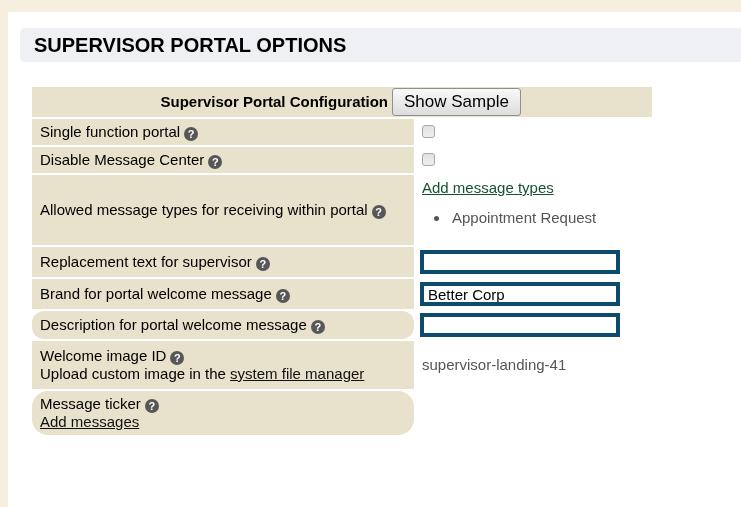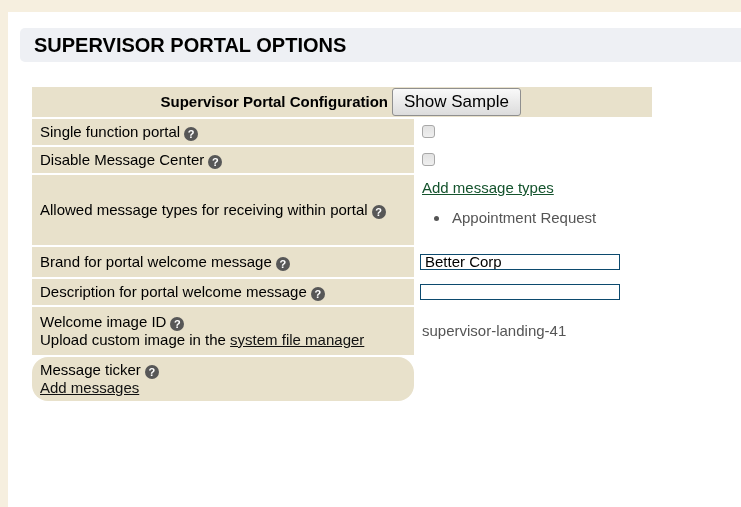--- a/index.html
+++ b/index.html
@@ -92,22 +92,22 @@
     border-radius: 3px;
     background: linear-gradient(#e2e2e2, #efefef);
     margin: 2px 0 0 2px;
     cursor: pointer;
   }
   input[type="text"] {
     font-family: "Liberation Sans", sans-serif;
     font-size: 15px;
     color: #000;
     width: 200px;
-    height: 16px;
-    border: 1px solid #0c4a6e;
+    height: 24px;
+    border: 4px solid #0c4a6e;
     padding: 1px 4px;
     background: #fff;
   }
   .link-dark {
     color: #111;
     text-decoration: underline;
     cursor: pointer;
   }
   .link-gray {
     color: #14532d;
@@ -189,32 +189,40 @@
         <span>Allowed message types for receiving within portal</span><span class="help-icon">?</span>
       </td>
       <td class="value-cell" style="vertical-align:top;">
         <a class="link-gray">Add message types</a>
         <ul class="msg-types">
           <li>Appointment Request</li>
         </ul>
       </td>
     </tr>
 
+    <tr>
+      <td class="label-cell" style="height:30px;">
+        <span>Replacement text for supervisor</span><span class="help-icon">?</span>
+      </td>
+      <td class="value-cell">
+        <input type="text" value="" style="">
+      </td>
+    </tr>
 
     <tr>
       <td class="label-cell" style="height:30px;">
         <span>Brand for portal welcome message</span><span class="help-icon">?</span>
       </td>
       <td class="value-cell">
         <input type="text" value="Better Corp" style="">
       </td>
     </tr>
 
     <tr>
-      <td class="label-cell" style="height:20px;">
+      <td class="label-cell" style="height:20px;border-radius:12px;">
         <span>Description for portal welcome message</span><span class="help-icon">?</span>
       </td>
       <td class="value-cell">
         <input type="text" value="" style="">
       </td>
     </tr>
 
 
     <tr>
       <td class="label-cell two-line" style="height:48px;">

